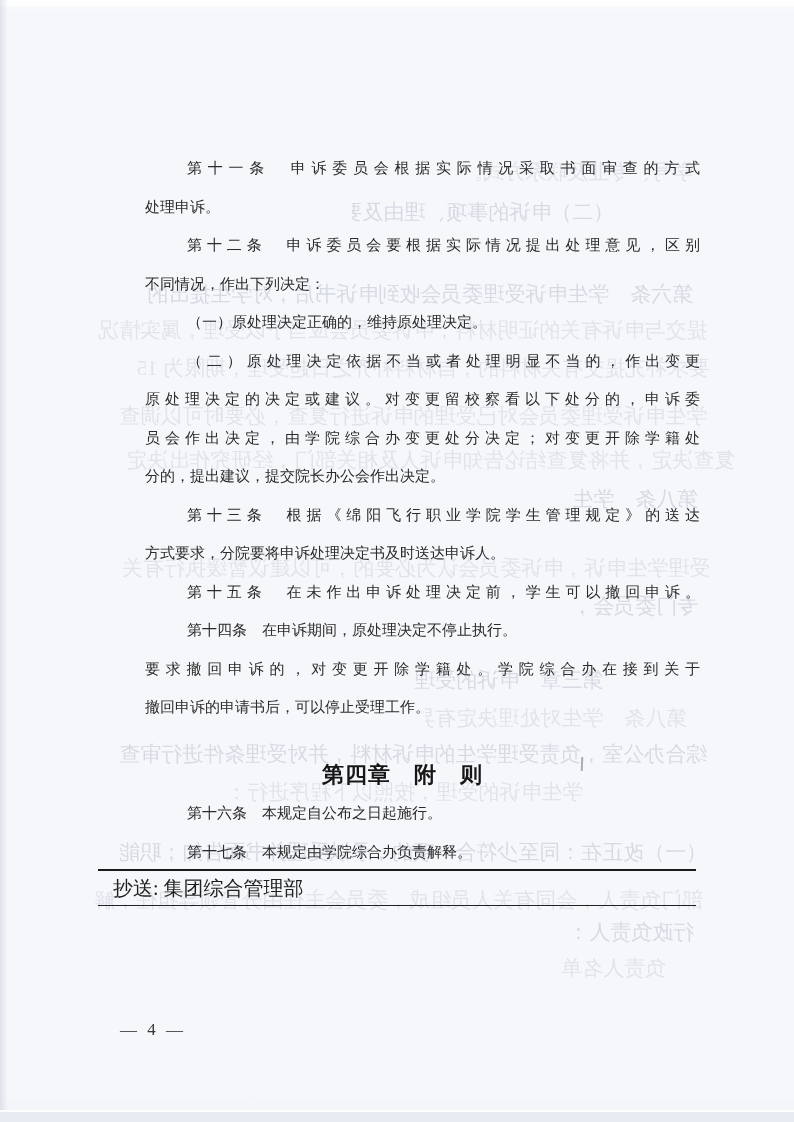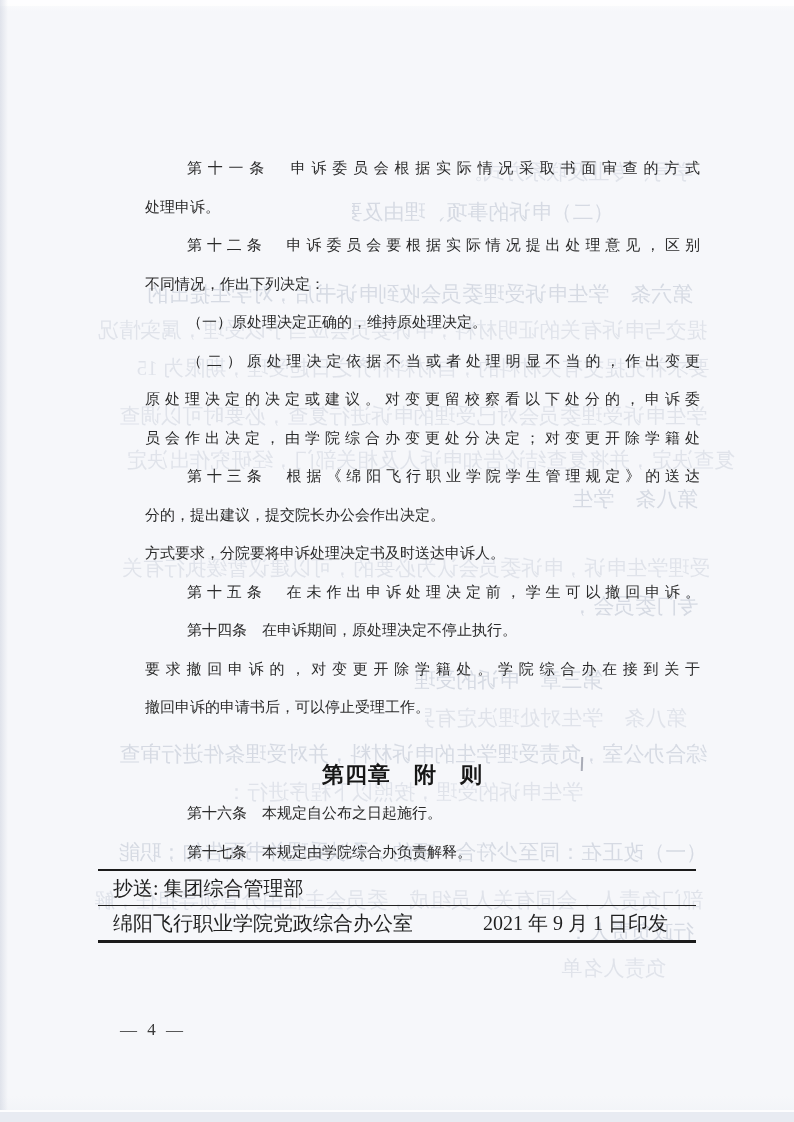--- a/index.html
+++ b/index.html
@@ -71,41 +71,37 @@
 
   <div class="content">
     <div class="row ind just">第十一条　申诉委员会根据实际情况采取书面审查的方式</div>
     <div class="row">处理申诉。</div>
     <div class="row ind just">第十二条　申诉委员会要根据实际情况提出处理意见，区别</div>
     <div class="row">不同情况，作出下列决定：</div>
     <div class="row ind">（一）原处理决定正确的，维持原处理决定。</div>
     <div class="row ind just">（二）原处理决定依据不当或者处理明显不当的，作出变更</div>
     <div class="row just">原处理决定的决定或建议。对变更留校察看以下处分的，申诉委</div>
     <div class="row just">员会作出决定，由学院综合办变更处分决定；对变更开除学籍处</div>
+    <div class="row">分的，提出建议，提交院长办公会作出决定。</div>
     <div class="row ind just">第十三条　根据《绵阳飞行职业学院学生管理规定》的送达</div>
-    <div class="row">分的，提出建议，提交院长办公会作出决定。</div>
     <div class="row">方式要求，分院要将申诉处理决定书及时送达申诉人。</div>
     <div class="row ind just">第十五条　在未作出申诉处理决定前，学生可以撤回申诉。</div>
     <div class="row ind">第十四条　在申诉期间，原处理决定不停止执行。</div>
     <div class="row just">要求撤回申诉的，对变更开除学籍处。学院综合办在接到关于</div>
     <div class="row">撤回申诉的申请书后，可以停止受理工作。</div>
 
     <div class="spacer"></div>
     <div class="heading">第四章　附　则</div>
     <div class="row ind">第十六条　本规定自公布之日起施行。</div>
     <div class="row ind">第十七条　本规定由学院综合办负责解释。</div>
   </div>
 
   <div class="footer">
     <div class="f-top"></div>
     <div class="f-row1">抄送: 集团综合管理部</div>
-    <div class="f-row2">
-      <span class="f-issuer">绵阳飞行职业学院党政综合办公室</span>
-      <span class="f-date">2021 年 9 月 1 日印发</span>
-    </div>
   </div>
 
   <div class="pageno">— 4 —</div>
 
   <div class="edge-top"></div>
   <div class="edge-left"></div>
   <div class="edge-bottom"></div>
 </div>
 
 </body></html>

